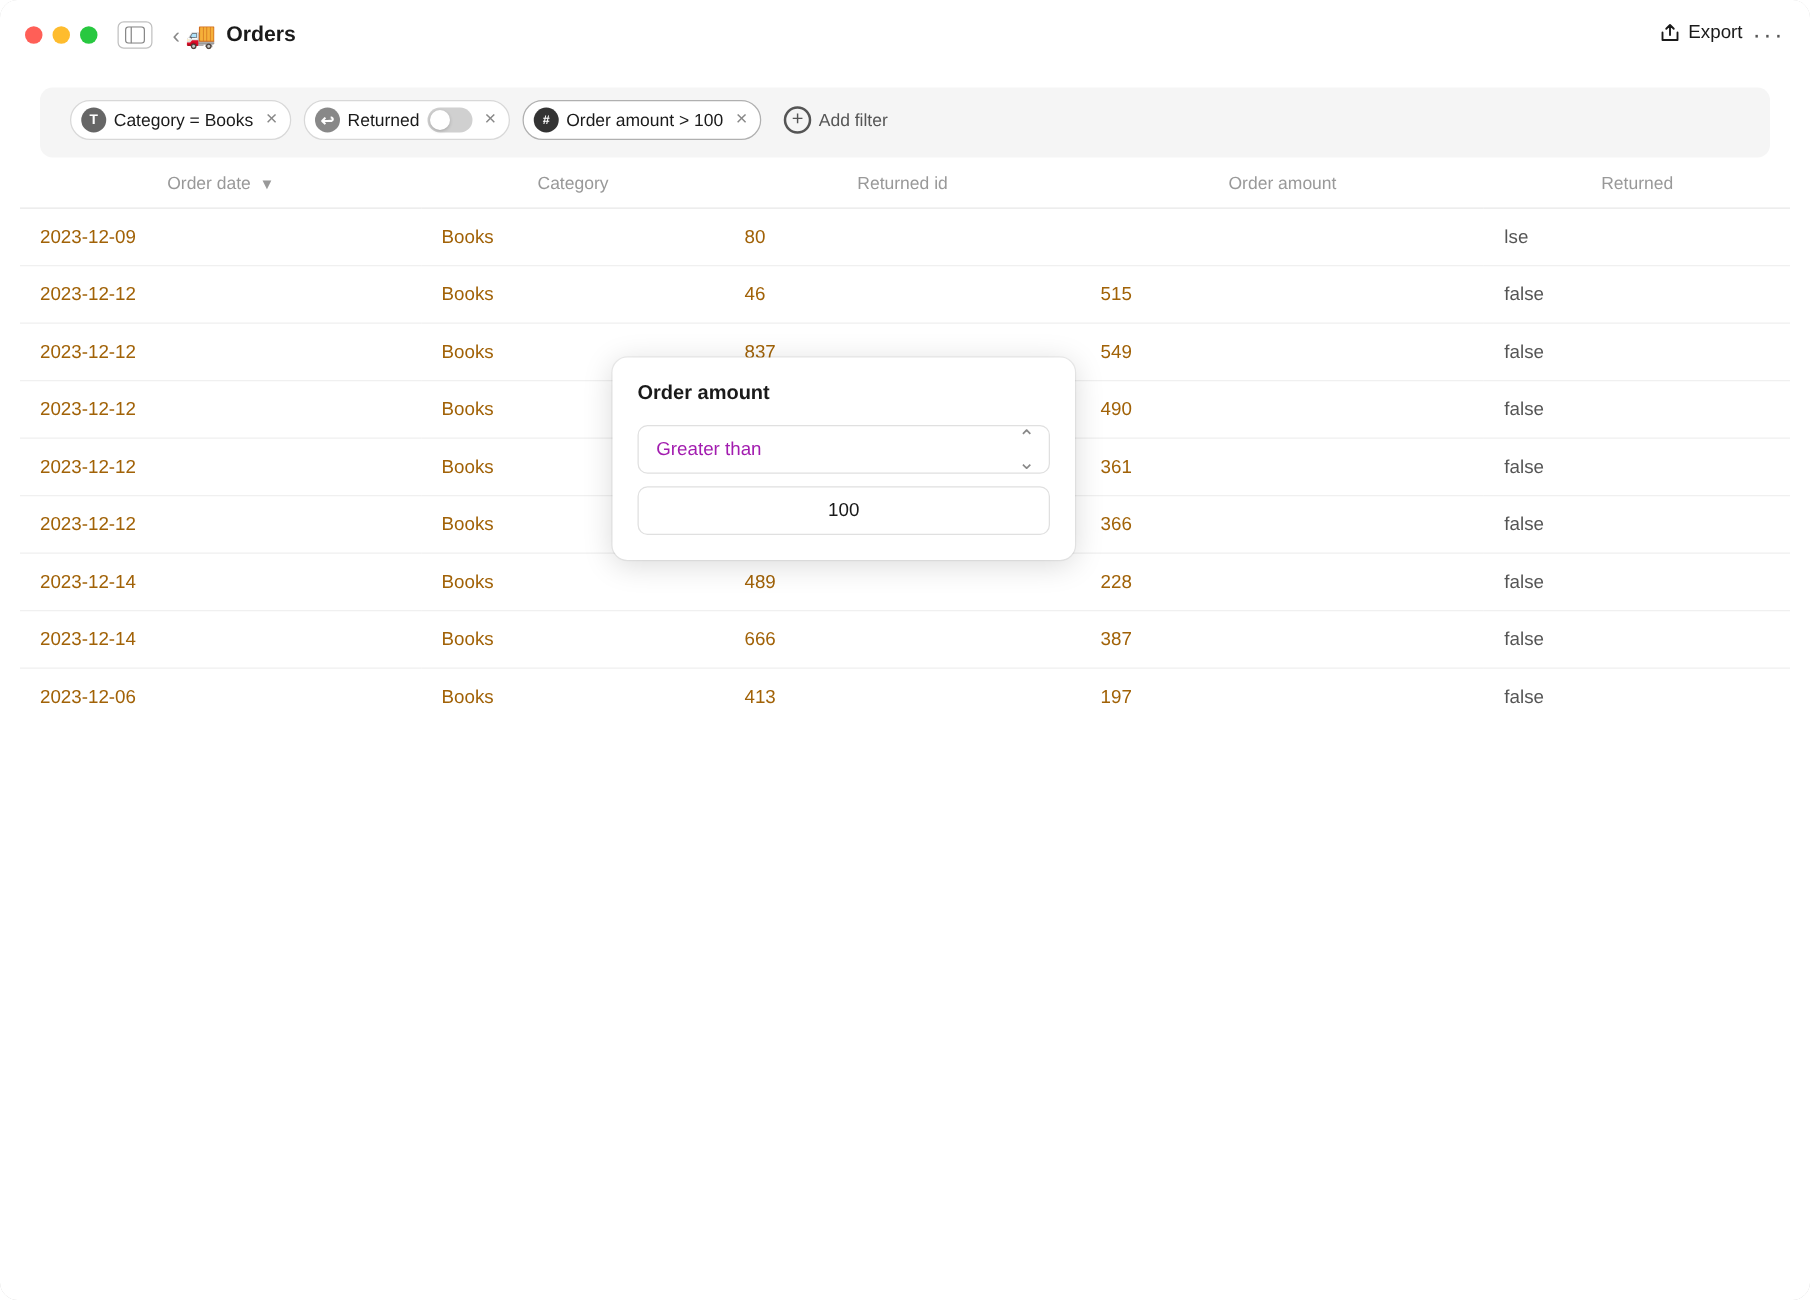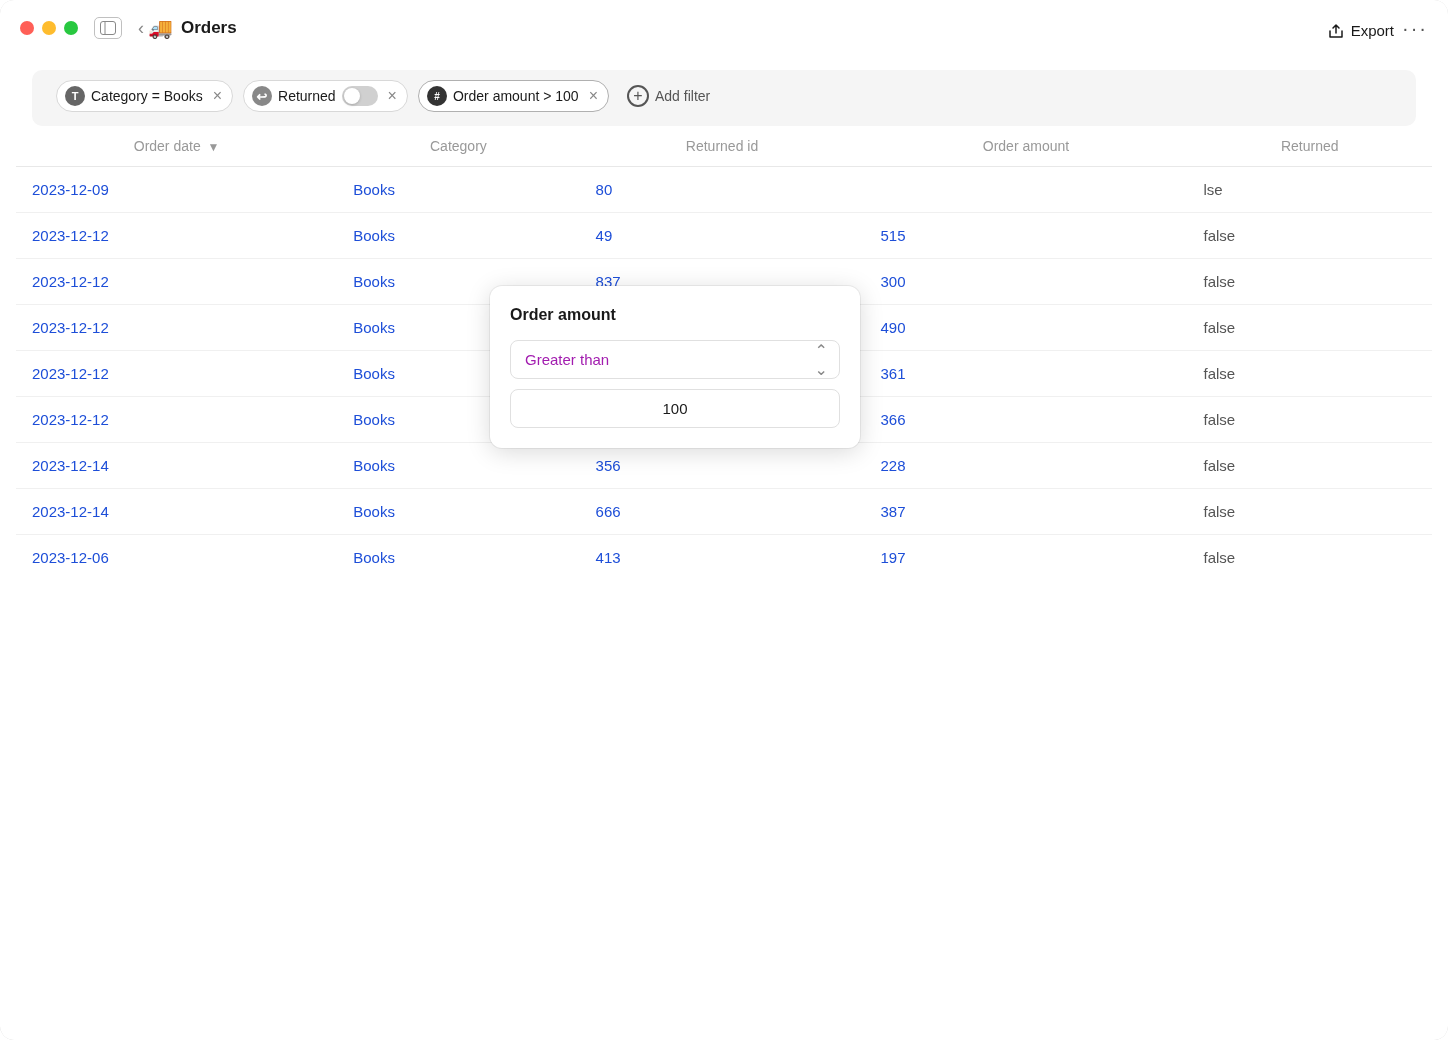--- a/index.html
+++ b/index.html
@@ -84,21 +84,21 @@
       align-items: center;
       gap: 8px;
       font-size: 17px;
       font-weight: 600;
       color: #1a1a1a;
     }
 
     .titlebar-actions {
       margin-left: auto;
       display: flex;
-      align-items: flex-end;
+      align-items: flex-start;
       gap: 8px;
     }
 
     .export-btn {
       display: flex;
       align-items: center;
       gap: 6px;
       background: none;
       border: none;
       cursor: pointer;
@@ -240,21 +240,21 @@
     }
 
     .data-table th .sort-arrow {
       margin-left: 3px;
       font-size: 12px;
     }
 
     .data-table td {
       padding: 14px 16px;
       font-size: 15px;
-      color: #1d4ed8;
+      color: #a16207;
       border-bottom: 1px solid #f0f0f0;
     }
 
     .data-table tr:last-child td {
       border-bottom: none;
     }
 
     
     .filter-popup {
       position: absolute;
@@ -429,29 +429,29 @@
         <tr>
               <td>2023-12-09</td>
               <td>Books</td>
               <td>80</td>
               <td></td>
               <td style="color: rgb(85, 85, 85);">lse</td>
             </tr>
             <tr>
               <td>2023-12-12</td>
               <td>Books</td>
-              <td>49</td>
+              <td>46</td>
               <td>515</td>
               <td style="color: rgb(85, 85, 85);">false</td>
             </tr>
             <tr>
               <td>2023-12-12</td>
               <td>Books</td>
               <td>837</td>
-              <td>300</td>
+              <td>549</td>
               <td style="color: rgb(85, 85, 85);">false</td>
             </tr>
             <tr>
               <td>2023-12-12</td>
               <td>Books</td>
               <td>178</td>
               <td>490</td>
               <td style="color: rgb(85, 85, 85);">false</td>
             </tr>
             <tr>
@@ -464,21 +464,21 @@
             <tr>
               <td>2023-12-12</td>
               <td>Books</td>
               <td>413</td>
               <td>366</td>
               <td style="color: rgb(85, 85, 85);">false</td>
             </tr>
             <tr>
               <td>2023-12-14</td>
               <td>Books</td>
-              <td>356</td>
+              <td>489</td>
               <td>228</td>
               <td style="color: rgb(85, 85, 85);">false</td>
             </tr>
             <tr>
               <td>2023-12-14</td>
               <td>Books</td>
               <td>666</td>
               <td>387</td>
               <td style="color: rgb(85, 85, 85);">false</td>
             </tr>

